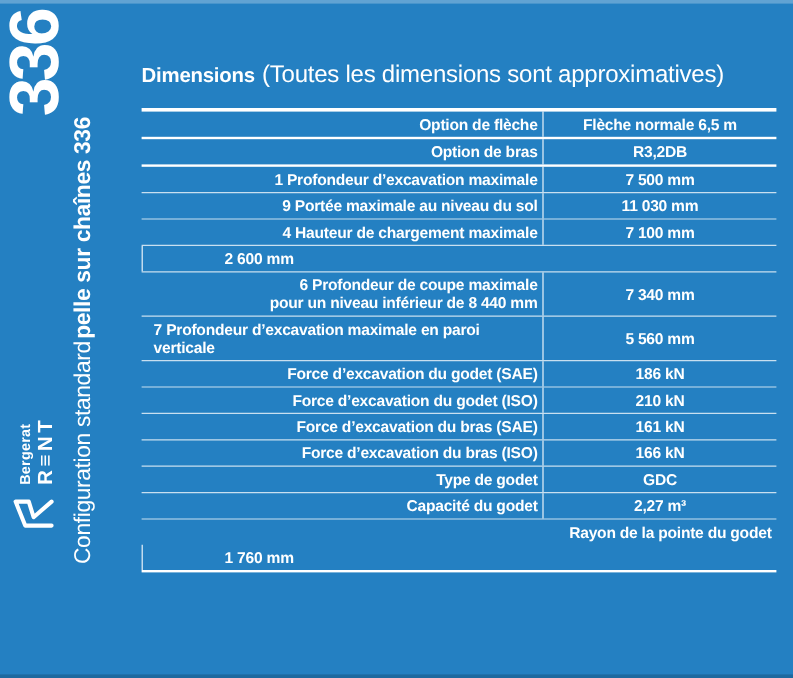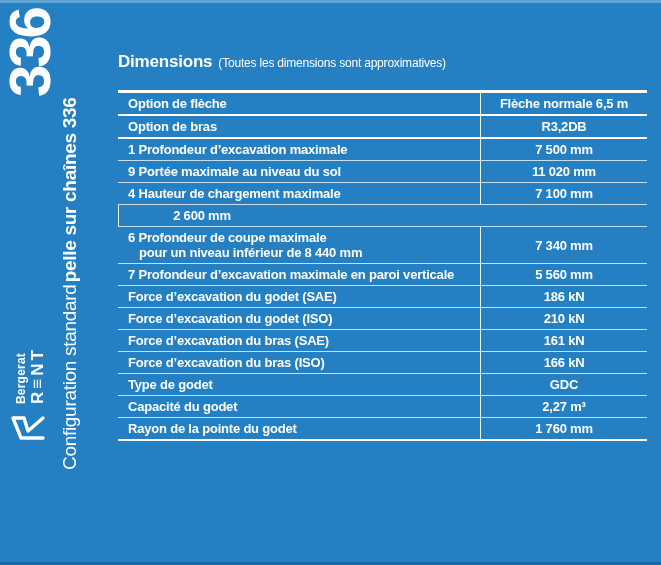--- a/index.html
+++ b/index.html
@@ -42,44 +42,44 @@
     display:flex; align-items:center; gap:9px;
   }
   .brand-text { display:flex; flex-direction:column; line-height:1; }
   .brand-name { font-size:12px; font-weight:bold; letter-spacing:0.2px; }
   .brand-product { font-size:17px; font-weight:bold; letter-spacing:3px; margin-top:2px; }
 
   
   .content { position:absolute; left:118px; top:52px; width:529px; }
   .title-row { height:20px; line-height:20px; margin-bottom:18px; white-space:nowrap; }
   .title-bold { font-size:17px; font-weight:bold; letter-spacing:-0.2px; }
-  .title-note { font-size:12px; font-weight:normal; margin-left:6px; letter-spacing:-0.2px; }
+  .title-note { font-size:20px; font-weight:normal; margin-left:6px; letter-spacing:-0.2px; }
 
   .spec-table {
     border-top:3px solid #fff;
     border-bottom:2px solid #fff;
     width:529px;
   }
   .row {
     display:flex; align-items:stretch;
     border-bottom:1px solid rgba(255,255,255,0.75);
     min-height:21px;
   }
   .row.header-row { border-bottom:2px solid #fff; }
-  .row:last-child { border-bottom:none; }
+  .row:last-child { border-bottom:none;flex-direction:column; }
   .cell {
     font-size:13px; font-weight:bold; letter-spacing:-0.2px;
     line-height:15px; color:#fff;
-    display:flex; flex-direction:column; justify-content:center;
+    display:flex; flex-direction:column; justify-content:center;align-items:flex-end;
   }
   .cell.label { flex:1; padding:3px 4px 3px 10px; }
   .cell.value {
     width:154px; text-align:center; align-items:center;
     border-left:1.5px solid rgba(255,255,255,0.9);
-    padding:3px 6px;
+    padding:3px 20px;
   }
   .label-line2 { padding-left:11px; }
 </style>
 </head>
 <body>
 
 <div class="page">
 
   <div class="model-number">336</div>
 
@@ -120,21 +120,21 @@
         <div class="row">
           <div class="cell label">
             <div>1 Profondeur d’excavation maximale</div>
           </div>
           <div class="cell value">7 500 mm</div>
         </div>
         <div class="row">
           <div class="cell label">
             <div>9 Portée maximale au niveau du sol</div>
           </div>
-          <div class="cell value">11 020 mm</div>
+          <div class="cell value">11 030 mm</div>
         </div>
         <div class="row">
           <div class="cell label">
             <div>4 Hauteur de chargement maximale</div>
           </div>
           <div class="cell value">7 100 mm</div>
         </div>
         <div class="row">
           <div class="cell value">2 600 mm</div>
         </div>

